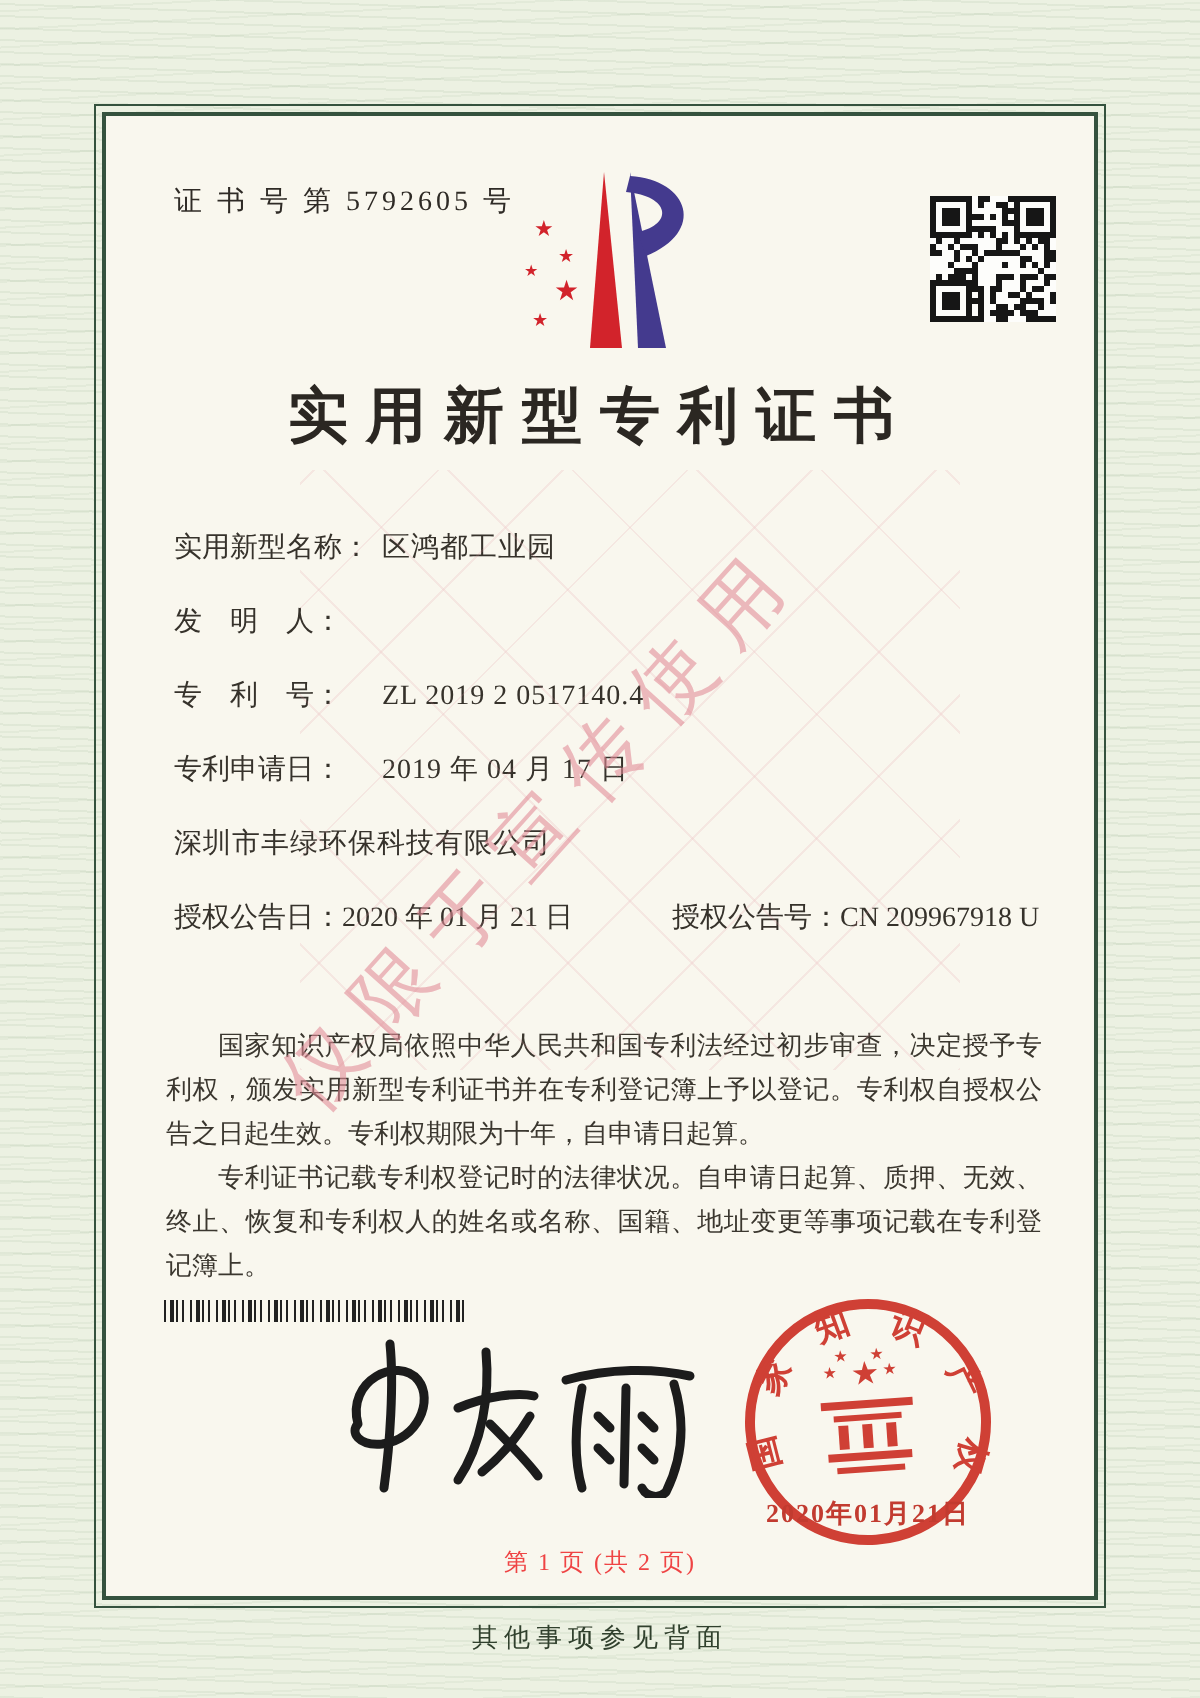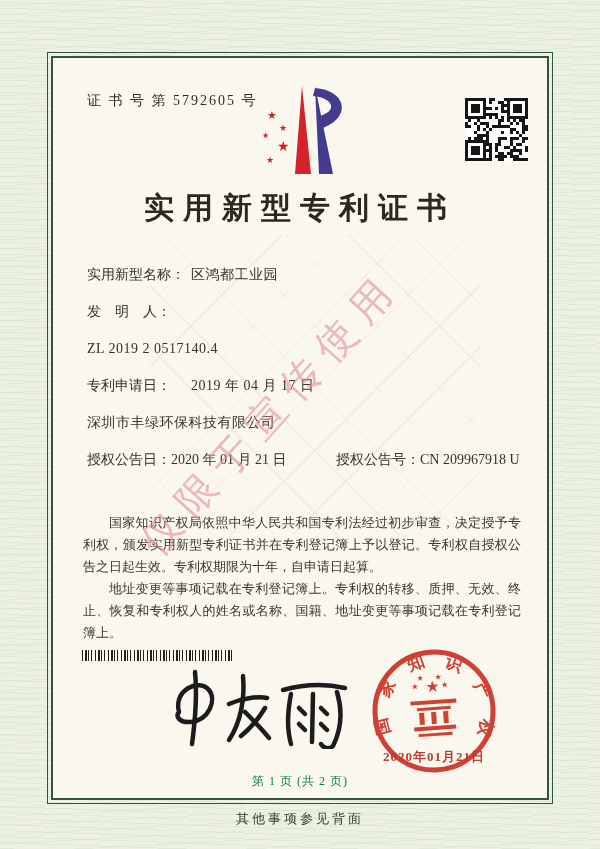--- a/index.html
+++ b/index.html
@@ -40,21 +40,21 @@
     font-size:13px;line-height:22px;text-align:justify;color:#3b372f;}
   .paras p{margin:0;text-indent:2em;}
   .barcode{position:absolute;left:29px;top:592px;width:152px;height:11px;
     background:repeating-linear-gradient(90deg,#222 0 1px,transparent 1px 3px,#222 3px 5px,transparent 5px 6px,#222 6px 7px,transparent 7px 9px,#222 9px 10px,transparent 10px 13px);}
   .signer{position:absolute;left:34px;top:634px;font-size:15px;line-height:27px;color:#2f2b26;}
   .signature{position:absolute;left:112px;top:606px;}
   .seal{position:absolute;left:316px;top:588px;width:130px;height:130px;transform:rotate(-4deg);opacity:.92;}
   .seal-date{position:absolute;left:303px;top:690px;width:156px;text-align:center;
     font-size:13px;letter-spacing:1px;color:#c23b30;font-weight:bold;}
   .page-num{position:absolute;left:0;bottom:8px;width:100%;text-align:center;
-    font-size:12px;color:#15803d;letter-spacing:1px;}
+    font-size:12px;color:#ef4444;letter-spacing:1px;}
   .back-note{position:absolute;left:0;top:810px;width:100%;text-align:center;
     font-size:13px;letter-spacing:3px;color:#30402d;}
   .watermark{position:absolute;left:42px;top:385px;width:460px;height:60px;
     transform:rotate(-48deg);text-align:center;
     font-size:40px;letter-spacing:12px;color:#e28b97;opacity:.58;
     pointer-events:none;z-index:5;white-space:nowrap;}
   .guilloche{position:absolute;left:150px;top:235px;width:330px;height:300px;
     pointer-events:none;opacity:.45;z-index:4;
     background:
       repeating-linear-gradient(45deg, rgba(224,145,158,.35) 0 1px, transparent 1px 44px),
@@ -317,40 +317,41 @@
 
     <div class="fields">
       <div class="row">
         <span class="lbl">实用新型名称：</span>
         <span class="val">区鸿都工业园</span>
       </div>
       <div class="row">
         <span class="lbl">发　明　人：</span>
       </div>
       <div class="row">
+        <span class="lbl">专　利　号：</span>
         <span class="val">ZL 2019 2 0517140.4</span>
       </div>
       <div class="row">
         <span class="lbl">专利申请日：</span>
         <span class="val">2019 年 04 月 17 日</span>
       </div>
       <div class="row">
         <span class="val">深圳市丰绿环保科技有限公司</span>
       </div>
       <div class="row addr">
       </div>
       <div class="grant-row">
         <span>授权公告日：</span><span>2020 年 01 月 21 日</span>
         <span class="grant-no"><span>授权公告号：</span><span>CN 209967918 U</span></span>
       </div>
     </div>
 
     <div class="paras">
       <p>国家知识产权局依照中华人民共和国专利法经过初步审查，决定授予专利权，颁发实用新型专利证书并在专利登记簿上予以登记。专利权自授权公告之日起生效。专利权期限为十年，自申请日起算。</p>
-      <p>地址变更等事项记载在专利登记簿上。专利权的转移、质押、无效、终止、恢复和专利权人的姓名或名称、国籍、地址变更等事项记载在专利登记簿上。</p>
+      <p>专利证书记载专利权登记时的法律状况。自申请日起算、质押、无效、终止、恢复和专利权人的姓名或名称、国籍、地址变更等事项记载在专利登记簿上。</p>
     </div>
 
     <div class="barcode"></div>
 
 
     <svg class="signature" width="200" height="85" viewBox="0 0 200 85" fill="none" stroke="#1c1c1c" stroke-width="4.5" stroke-linecap="round" stroke-linejoin="round">
       <path d="M14,48 C8,26 34,14 44,26 C52,36 44,56 26,58 C14,59 10,52 14,48"></path>
       <path d="M30,8 C32,28 30,58 27,80"></path>
       <path d="M78,12 C80,34 76,58 64,76"></path>
       <path d="M64,40 C78,34 94,32 102,34"></path>

